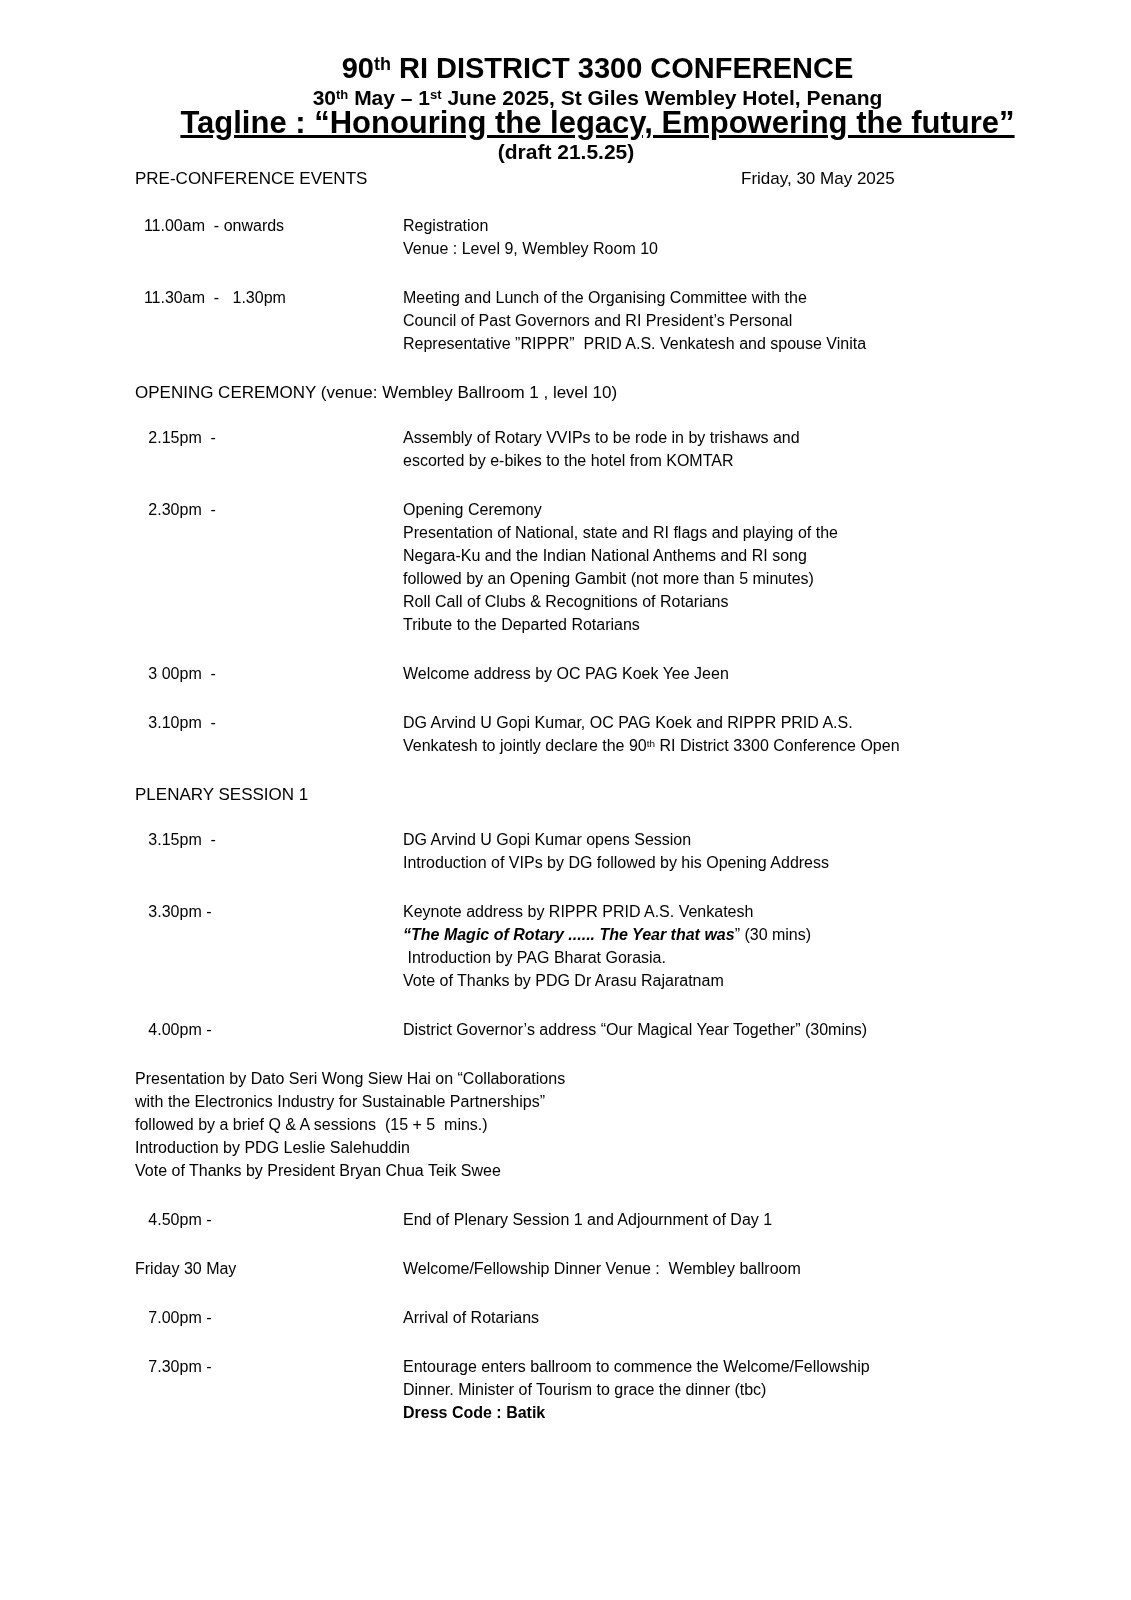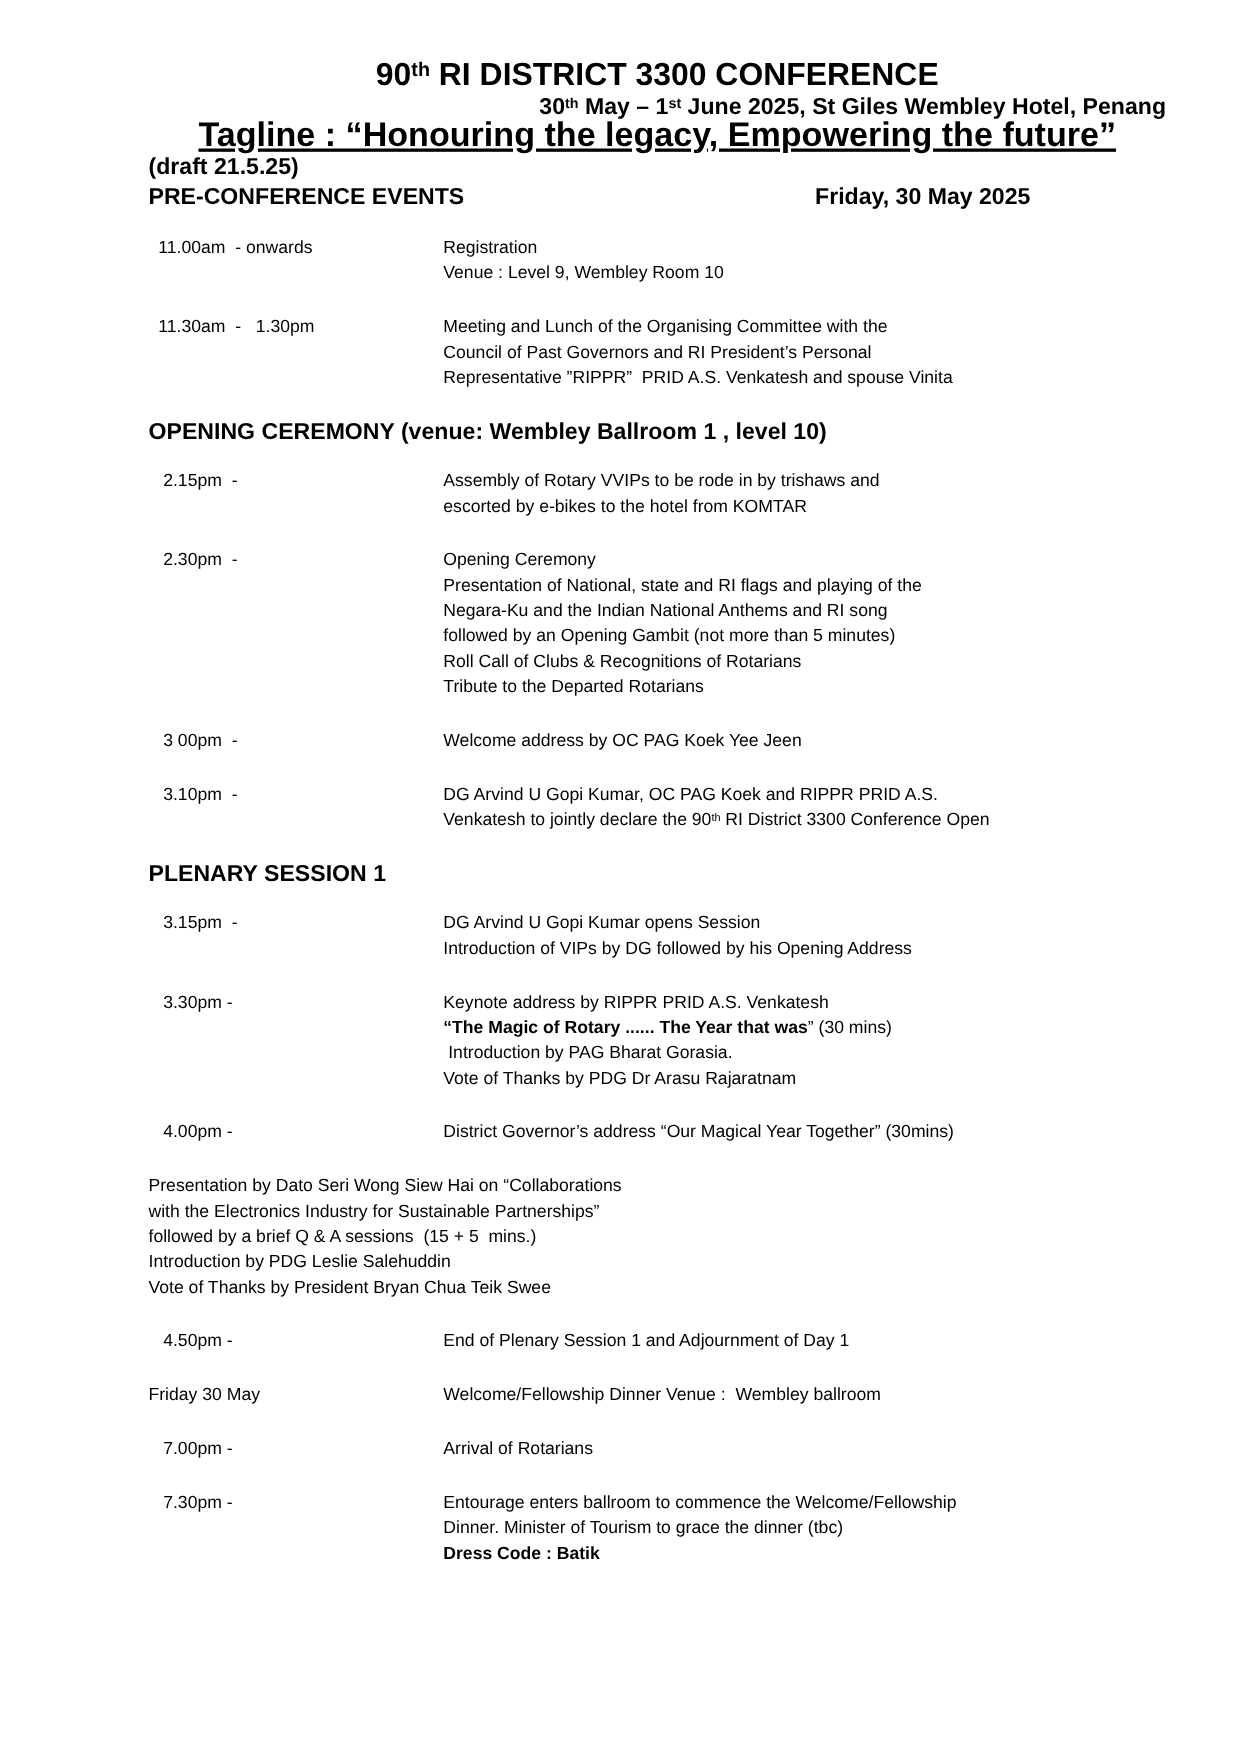--- a/index.html
+++ b/index.html
@@ -24,39 +24,38 @@
     font-size: 29px;
     font-weight: bold;
     line-height: 32px;
     margin-bottom: 2px;
     letter-spacing: 0px;
   }
   .subtitle {
     font-size: 21px;
     font-weight: bold;
     line-height: 24px;
-    text-align: right;
   }
   .tagline {
     font-size: 31px;
     font-weight: bold;
     line-height: 26px;
     text-decoration: underline;
   }
   .draft {
-    text-align: left;
+    text-align: center;
     font-size: 21px;
     font-weight: bold;
     line-height: 23px;
     margin-top: 4px;
   }
   .section-header {
     position: relative;
-    font-size: 21px;
-    font-weight: bold;
+    font-size: 17px;
+    font-weight: normal;
     line-height: 23px;
     margin-top: 4px;
     margin-bottom: 24px;
     white-space: pre;
   }
   .section + .section .section-header { margin-top: 0; margin-bottom: 22px; }
   .section-date {
     position: absolute;
     left: 606px;
     top: 0;
@@ -71,21 +70,21 @@
   .time {
     width: 268px;
     flex-shrink: 0;
     white-space: pre;
   }
   .desc {
     flex: 1;
     white-space: pre-wrap;
   }
   .b { font-weight: bold; }
-  .i { }
+  .i { font-style: italic; }
   sup {
     font-size: 0.62em;
     vertical-align: baseline;
     position: relative;
     top: -0.45em;
     line-height: 0;
     font-weight: inherit;
   }
 </style>
 </head>

